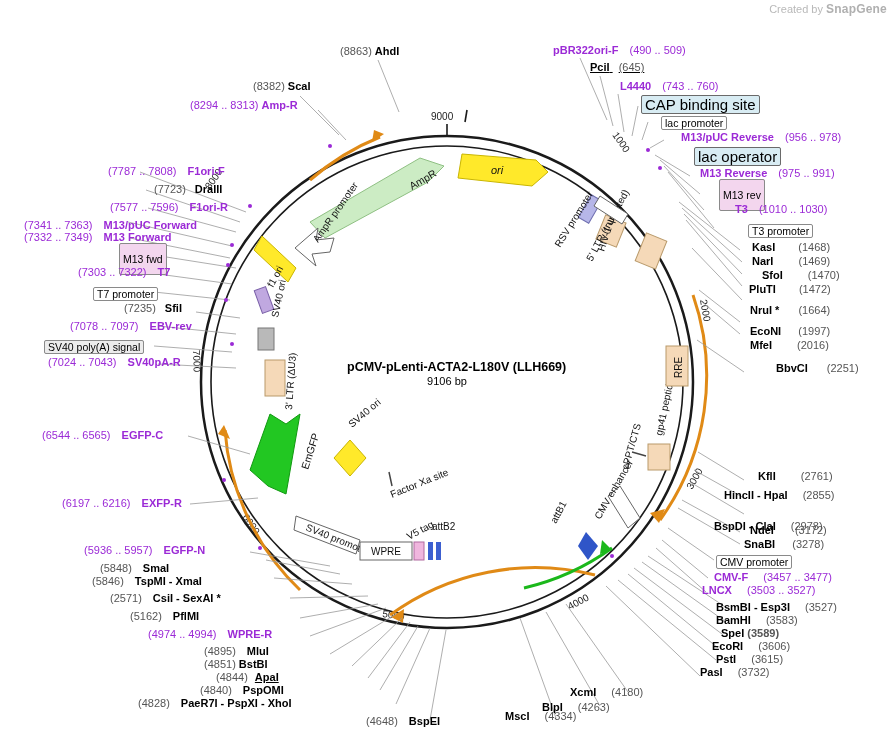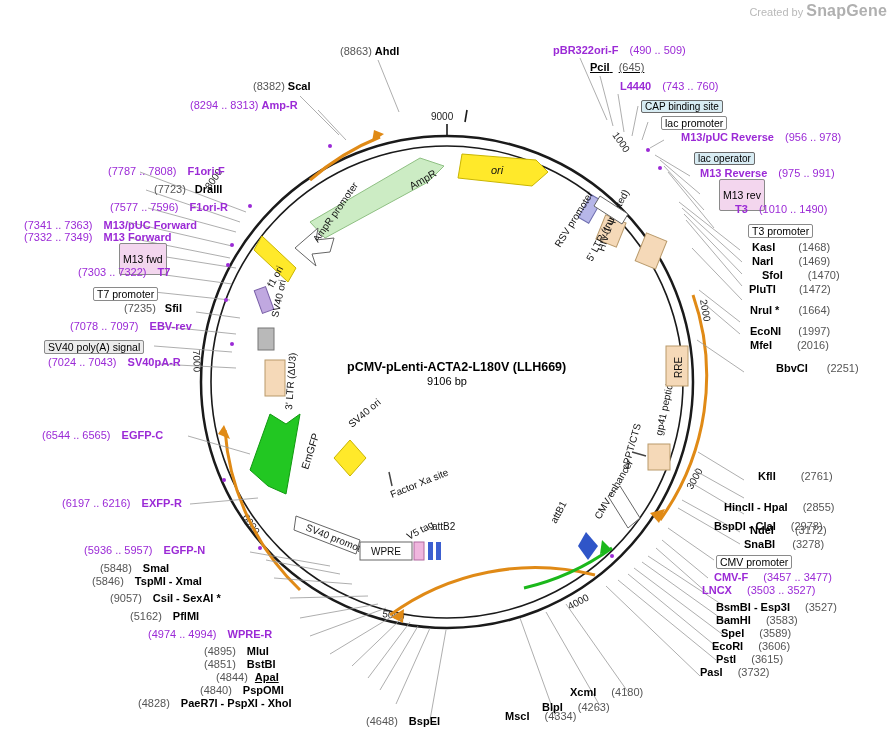--- a/index.html
+++ b/index.html
@@ -13,31 +13,31 @@
   }
   .abs{position:absolute;white-space:nowrap;}
   .lbl{font-size:11px;}
   .bold{font-weight:bold;}
   .purple{color:#9b2ad6;}
   .pos{color:#555;}
   .watermark{
     position:absolute;top:2px;right:6px;font-size:11px;color:#b9b9b9;
     font-family:"Liberation Sans", sans-serif;
   }
-  .watermark .snap{font-weight:bold;color:#b0b0b0;font-size:16px;letter-spacing:.2px;}
+  .watermark .snap{font-weight:bold;color:#b0b0b0;font-size:12px;letter-spacing:.2px;}
   #plasmid-svg{position:absolute;left:0;top:0;}
   .title{
     position:absolute;left:347px;top:360px;font-size:12.5px;font-weight:bold;
   }
   .subtitle{
     position:absolute;left:447px;top:375px;font-size:11px;transform:translateX(-50%);
   }
   .boxed{
     border:1px solid #6a6a6a;background:#d8ecf3;padding:0 3px;border-radius:2px;
-    font-size:10px;
+    font-size:15px;
   }
   .boxplain{
     border:1px solid #8a8a8a;background:#fff;padding:0 3px;border-radius:2px;font-size:10.5px;
   }
   .boxpink{
     border:1px solid #8a8a8a;background:#f3d6ee;padding:9px 3px;border-radius:2px;font-size:10.5px;
   }
   .boxgrey{
     border:1px solid #8a8a8a;background:#ececec;padding:0 3px;border-radius:2px;font-size:10.5px;
   }
@@ -283,21 +283,21 @@
 </div>
 <div class="abs lbl purple" style="left:700px;top:167px;">
   <span class="bold">M13 Reverse</span>
   <span style="margin-left:8px;">(975 .. 991)</span>
 </div>
 <div class="abs" style="left:719px;top:185px;">
   <span class="boxpink">M13 rev</span>
 </div>
 <div class="abs lbl purple" style="left:735px;top:203px;">
   <span class="bold">T3</span>
-  <span style="margin-left:8px;">(1010 .. 1490)</span>
+  <span style="margin-left:8px;">(1010 .. 1030)</span>
 </div>
 <div class="abs" style="left:742px;top:221px;padding-left:6px;">
   <span class="boxplain">T3 promoter</span>
 </div>
 
 <div class="abs lbl" style="left:752px;top:241px;">
   <span class="bold">KasI</span>
   <span class="pos" style="margin-left:20px;">(1468)</span>
 </div>
 <div class="abs lbl" style="left:752px;top:255px;">
@@ -325,21 +325,21 @@
   <span class="pos" style="margin-left:22px;">(2016)</span>
 </div>
 <div class="abs lbl" style="left:776px;top:362px;">
   <span class="bold">BbvCI</span>
   <span class="pos" style="margin-left:16px;">(2251)</span>
 </div>
 <div class="abs lbl" style="left:758px;top:470px;">
   <span class="bold">KflI</span>
   <span class="pos" style="margin-left:22px;">(2761)</span>
 </div>
-<div class="abs lbl" style="left:724px;top:501px;">
+<div class="abs lbl" style="left:724px;top:489px;">
   <span class="bold">HincII  -  HpaI</span>
   <span class="pos" style="margin-left:12px;">(2855)</span>
 </div>
 <div class="abs lbl" style="left:714px;top:504px;margin-top:16px;">
   <span class="bold">BspDI  -  ClaI</span>
   <span class="pos" style="margin-left:12px;">(2978)</span>
 </div>
 <div class="abs lbl" style="left:750px;top:524px;">
   <span class="bold">NdeI</span>
   <span class="pos" style="margin-left:18px;">(3172)</span>
@@ -362,21 +362,21 @@
 <div class="abs lbl" style="left:716px;top:601px;">
   <span class="bold">BsmBI  -  Esp3I</span>
   <span class="pos" style="margin-left:12px;">(3527)</span>
 </div>
 <div class="abs lbl" style="left:716px;top:614px;">
   <span class="bold">BamHI</span>
   <span class="pos" style="margin-left:12px;">(3583)</span>
 </div>
 <div class="abs lbl" style="left:721px;top:627px;">
   <span class="bold">SpeI</span>
-  <span class="pos" style="margin-left:12px;">(3589)</span>
+  <span class="pos" style="font-weight:bold;">(3589)</span>
 </div>
 <div class="abs lbl" style="left:712px;top:640px;">
   <span class="bold">EcoRI</span>
   <span class="pos" style="margin-left:12px;">(3606)</span>
 </div>
 <div class="abs lbl" style="left:716px;top:653px;">
   <span class="bold">PstI</span>
   <span class="pos" style="margin-left:12px;">(3615)</span>
 </div>
 <div class="abs lbl" style="left:700px;top:666px;">
@@ -455,38 +455,38 @@
 </div>
 <div class="abs lbl" style="left:100px;top:562px;">
   <span class="pos">(5848)</span>
   <span class="bold" style="margin-left:8px;">SmaI</span>
 </div>
 <div class="abs lbl" style="left:92px;top:575px;">
   <span class="pos">(5846)</span>
   <span class="bold" style="margin-left:8px;">TspMI  -  XmaI</span>
 </div>
 <div class="abs lbl" style="left:110px;top:592px;">
-  <span class="pos">(9057)</span>
+  <span class="pos">(2571)</span>
   <span class="bold" style="margin-left:8px;">CsiI  -  SexAI *</span>
 </div>
 <div class="abs lbl" style="left:130px;top:610px;">
   <span class="pos">(5162)</span>
   <span class="bold" style="margin-left:8px;">PflMI</span>
 </div>
 <div class="abs lbl purple" style="left:148px;top:628px;">
   <span>(4974 .. 4994)</span>
   <span class="bold" style="margin-left:8px;">WPRE-R</span>
 </div>
 <div class="abs lbl" style="left:204px;top:645px;">
   <span class="pos">(4895)</span>
   <span class="bold" style="margin-left:8px;">MluI</span>
 </div>
 <div class="abs lbl" style="left:204px;top:658px;">
   <span class="pos">(4851)</span>
-  <span class="bold" style="margin-left:8px;">BstBI</span>
+  <span class="bold" style="">BstBI</span>
 </div>
 <div class="abs lbl" style="left:216px;top:671px;">
   <span class="pos">(4844)</span>
   <span class="bold" style="margin-left:4px;text-decoration:underline;">ApaI</span>
 </div>
 <div class="abs lbl" style="left:200px;top:684px;">
   <span class="pos">(4840)</span>
   <span class="bold" style="margin-left:8px;">PspOMI</span>
 </div>
 <div class="abs lbl" style="left:138px;top:697px;">

